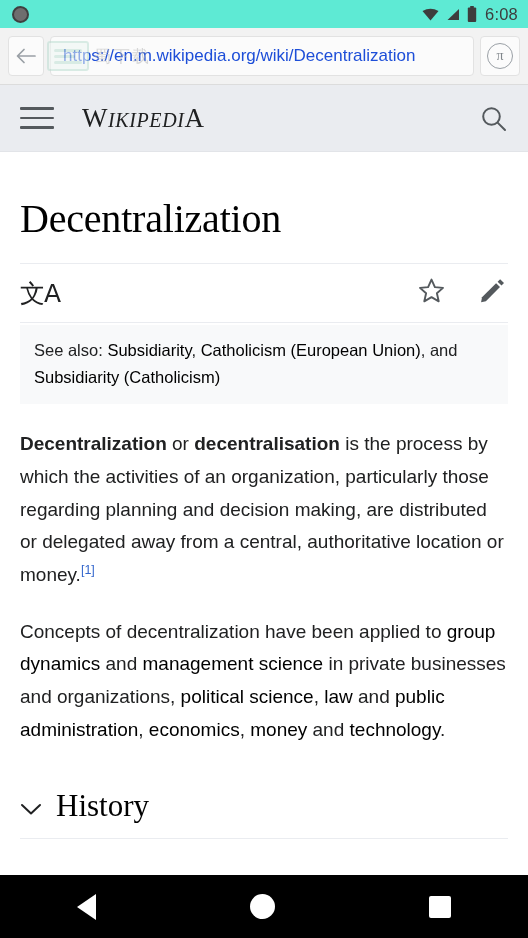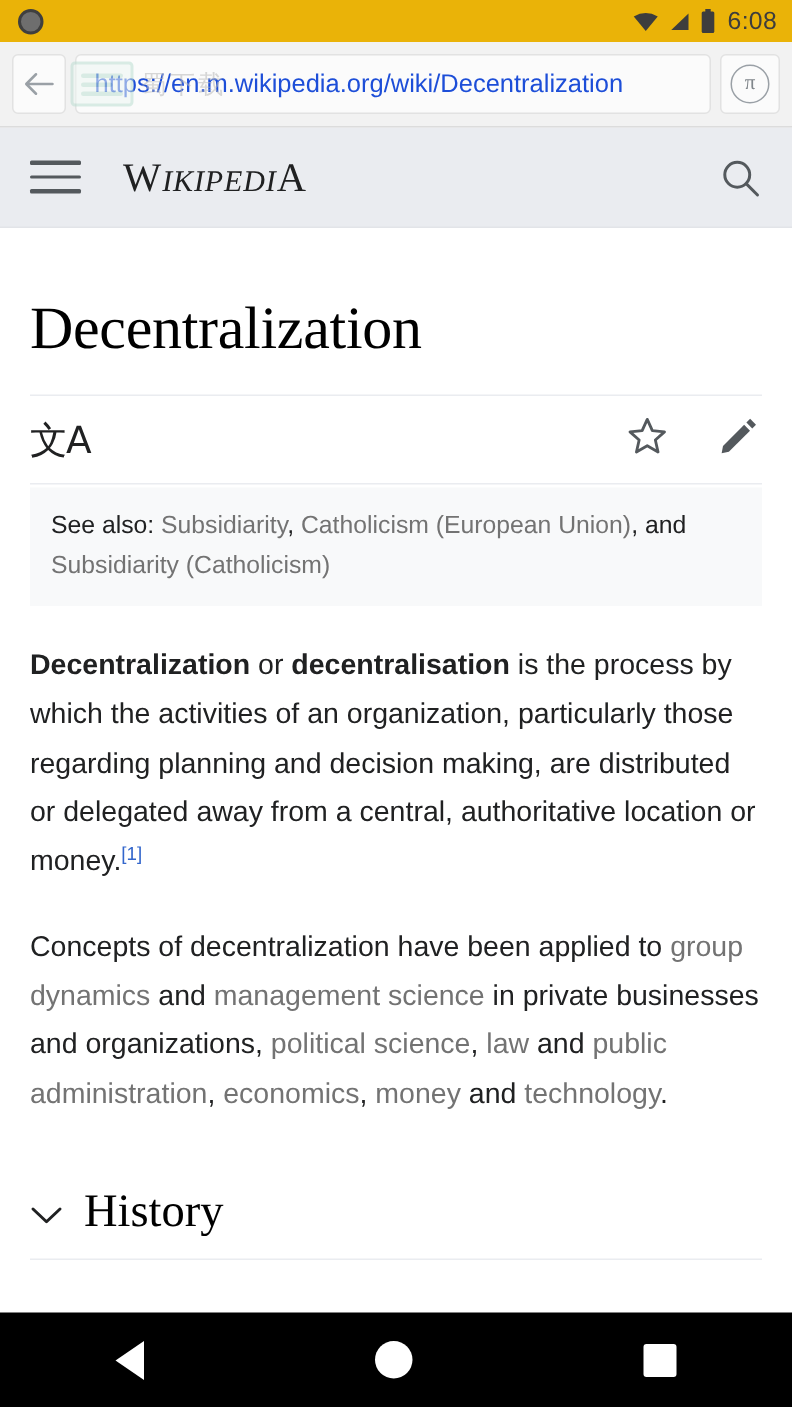--- a/index.html
+++ b/index.html
@@ -1,21 +1,21 @@
 <!DOCTYPE html>
 <html><head>
 <meta charset="utf-8">
 <style>
   * { margin:0; padding:0; box-sizing:border-box; }
   html,body { width:528px; height:938px; overflow:hidden; background:#ffffff;
     font-family:"Liberation Sans", sans-serif; }
 
   
   .statusbar{
-    height:28px; background:#eab308; display:flex; align-items:center;
+    height:28px; background:#5eead4; display:flex; align-items:center;
     padding:0 10px 0 12px; color:#3c3c3c; position:relative;
   }
   .sb-left{ display:flex; align-items:center; gap:8px; }
   .sb-dot{ width:17px; height:17px; border-radius:50%; border:2.5px solid #3f3f3f;
     background:#6e6e6e; }
   .sb-right{ margin-left:auto; display:flex; align-items:center; gap:7px; }
   .ic-wifi{ width:17px; height:13px; position:relative; }
   .ic-wifi svg,.ic-sig svg,.ic-bat svg{ display:block; }
   .sb-time{ font-size:16.5px; color:#3d3d3d; letter-spacing:0.2px;
     font-family:"Liberation Sans",sans-serif; margin-left:1px; }
@@ -90,21 +90,21 @@
   .act-left{ display:flex; align-items:center; }
   .act-right{ margin-left:auto; display:flex; align-items:center; gap:34px;
     padding-right:3px; }
   .lang-icon{ font-size:25px; color:#202122; font-family:"DejaVu Sans",sans-serif;
     line-height:1; letter-spacing:-1px; }
 
   .hatnote{
     background:#f8f9fa; padding:12px 14px 14px 14px; margin-top:2px;
     font-size:16.5px; line-height:1.62; color:#202122;
   }
-  a.lnk{ color:#737373; text-decoration:none; }
+  a.lnk{ color:#000000; text-decoration:none; }
 
   p.body{
     font-size:19px; line-height:1.72; color:#202122; margin-top:24px;
   }
   p.body b{ font-weight:700; }
   sup.ref{ font-size:12.5px; vertical-align:super; color:#3366cc; }
 
   .section{ margin-top:42px; }
   .sec-head{
     display:flex; align-items:center; gap:14px;

